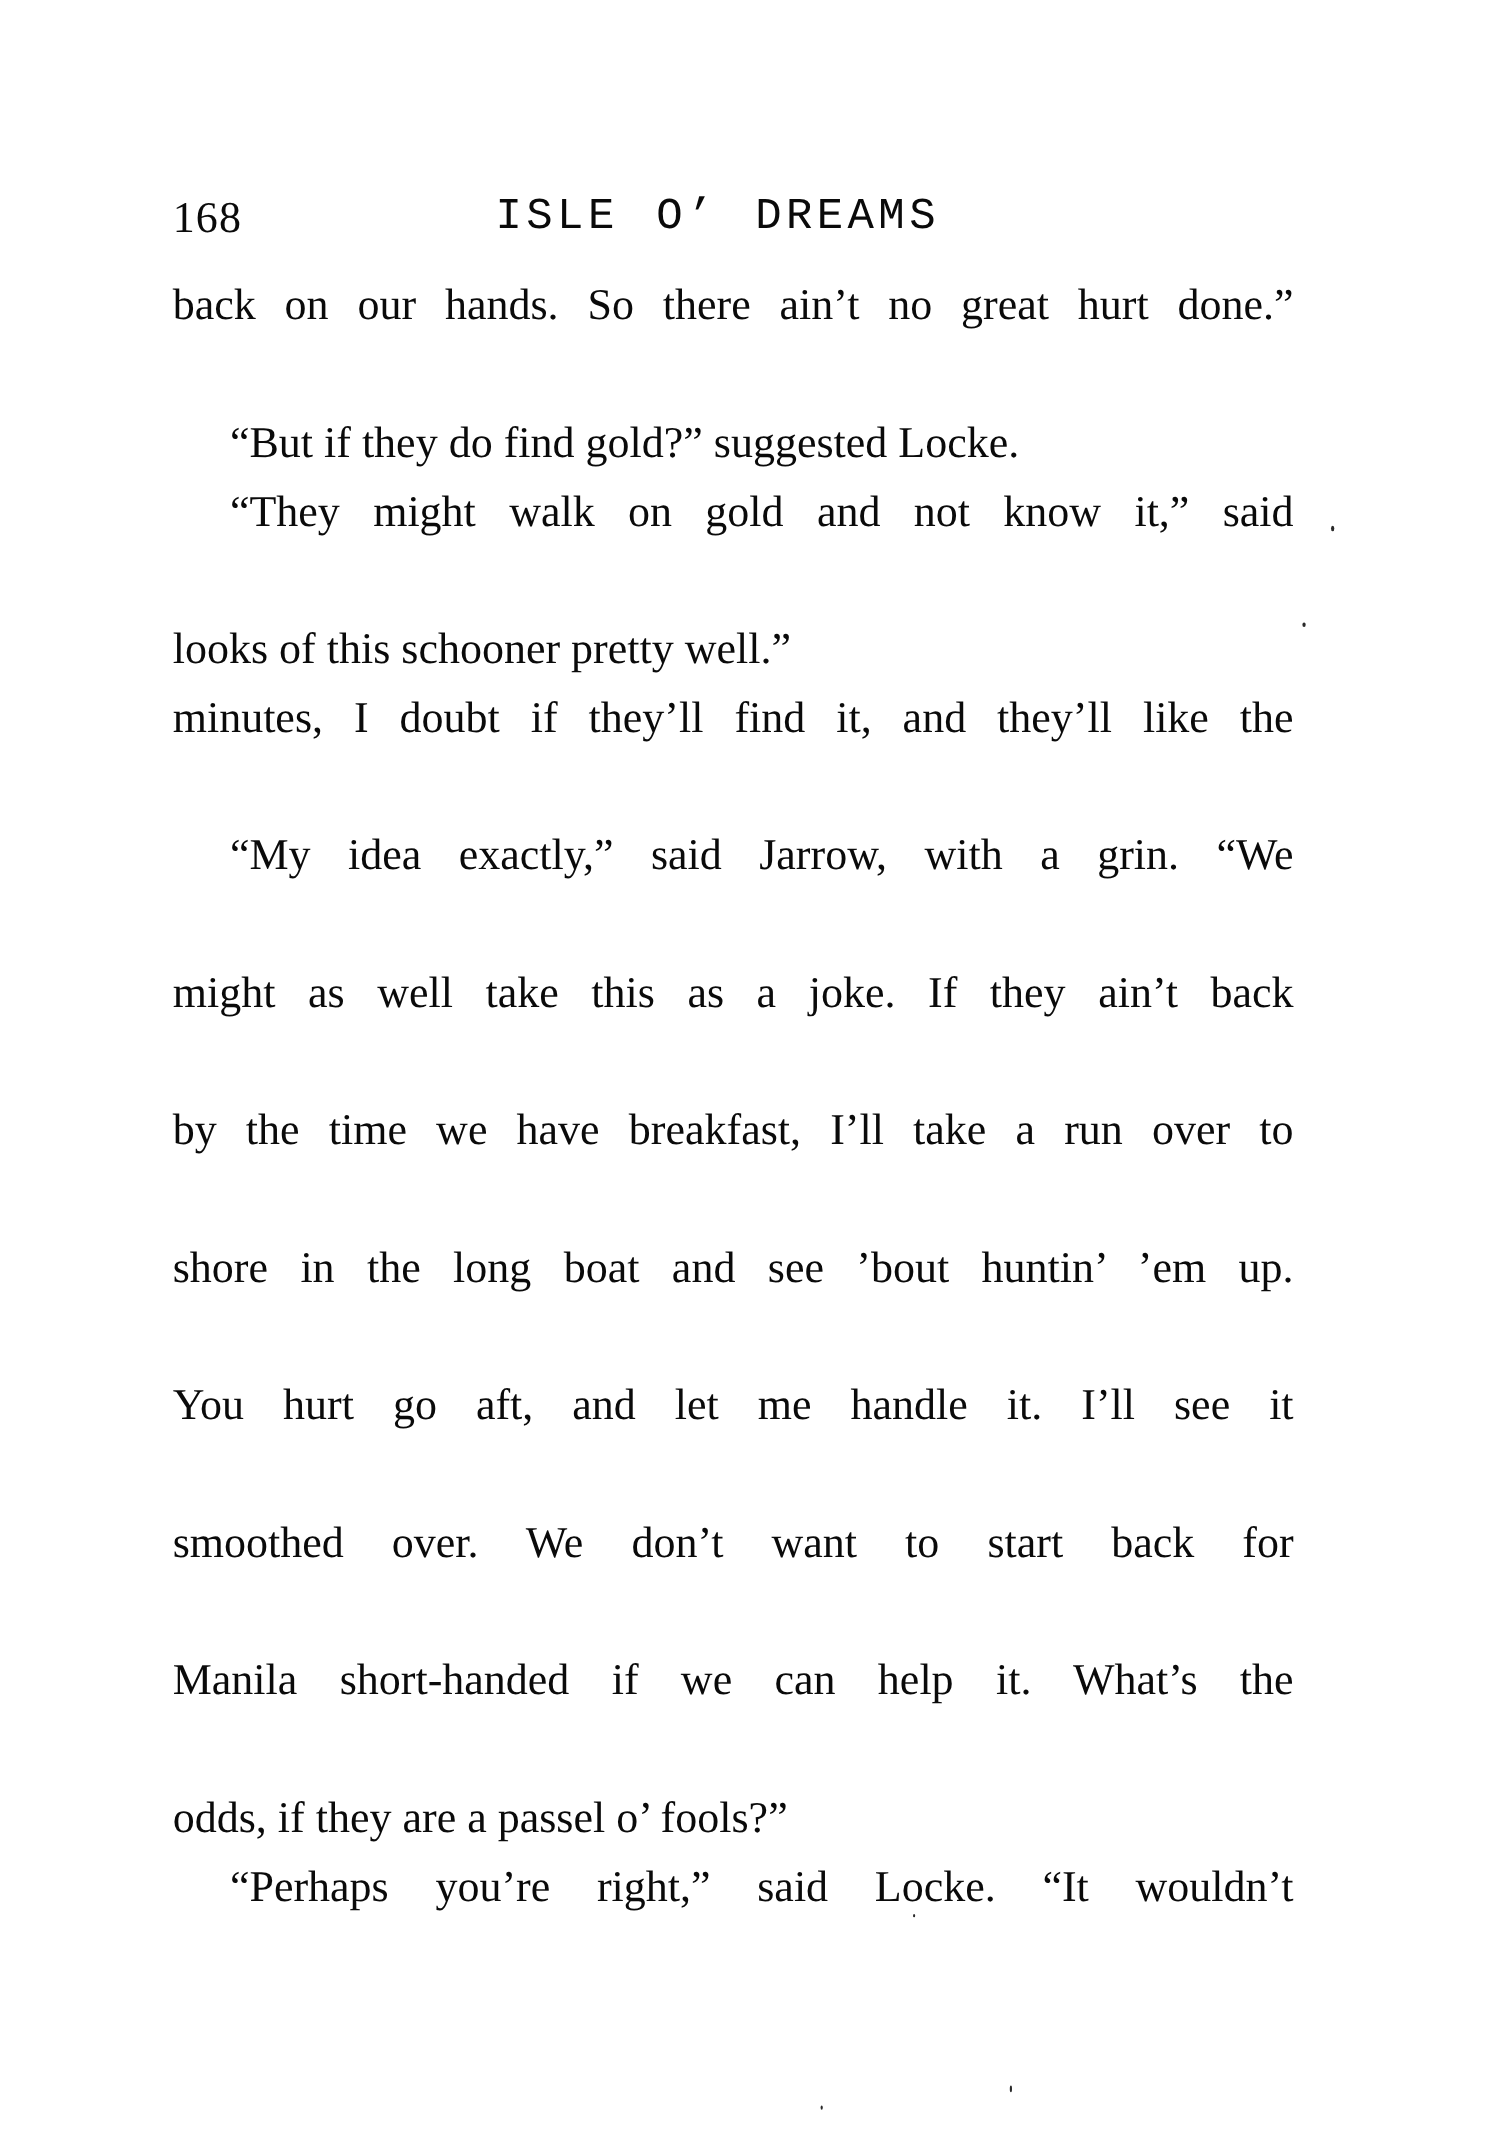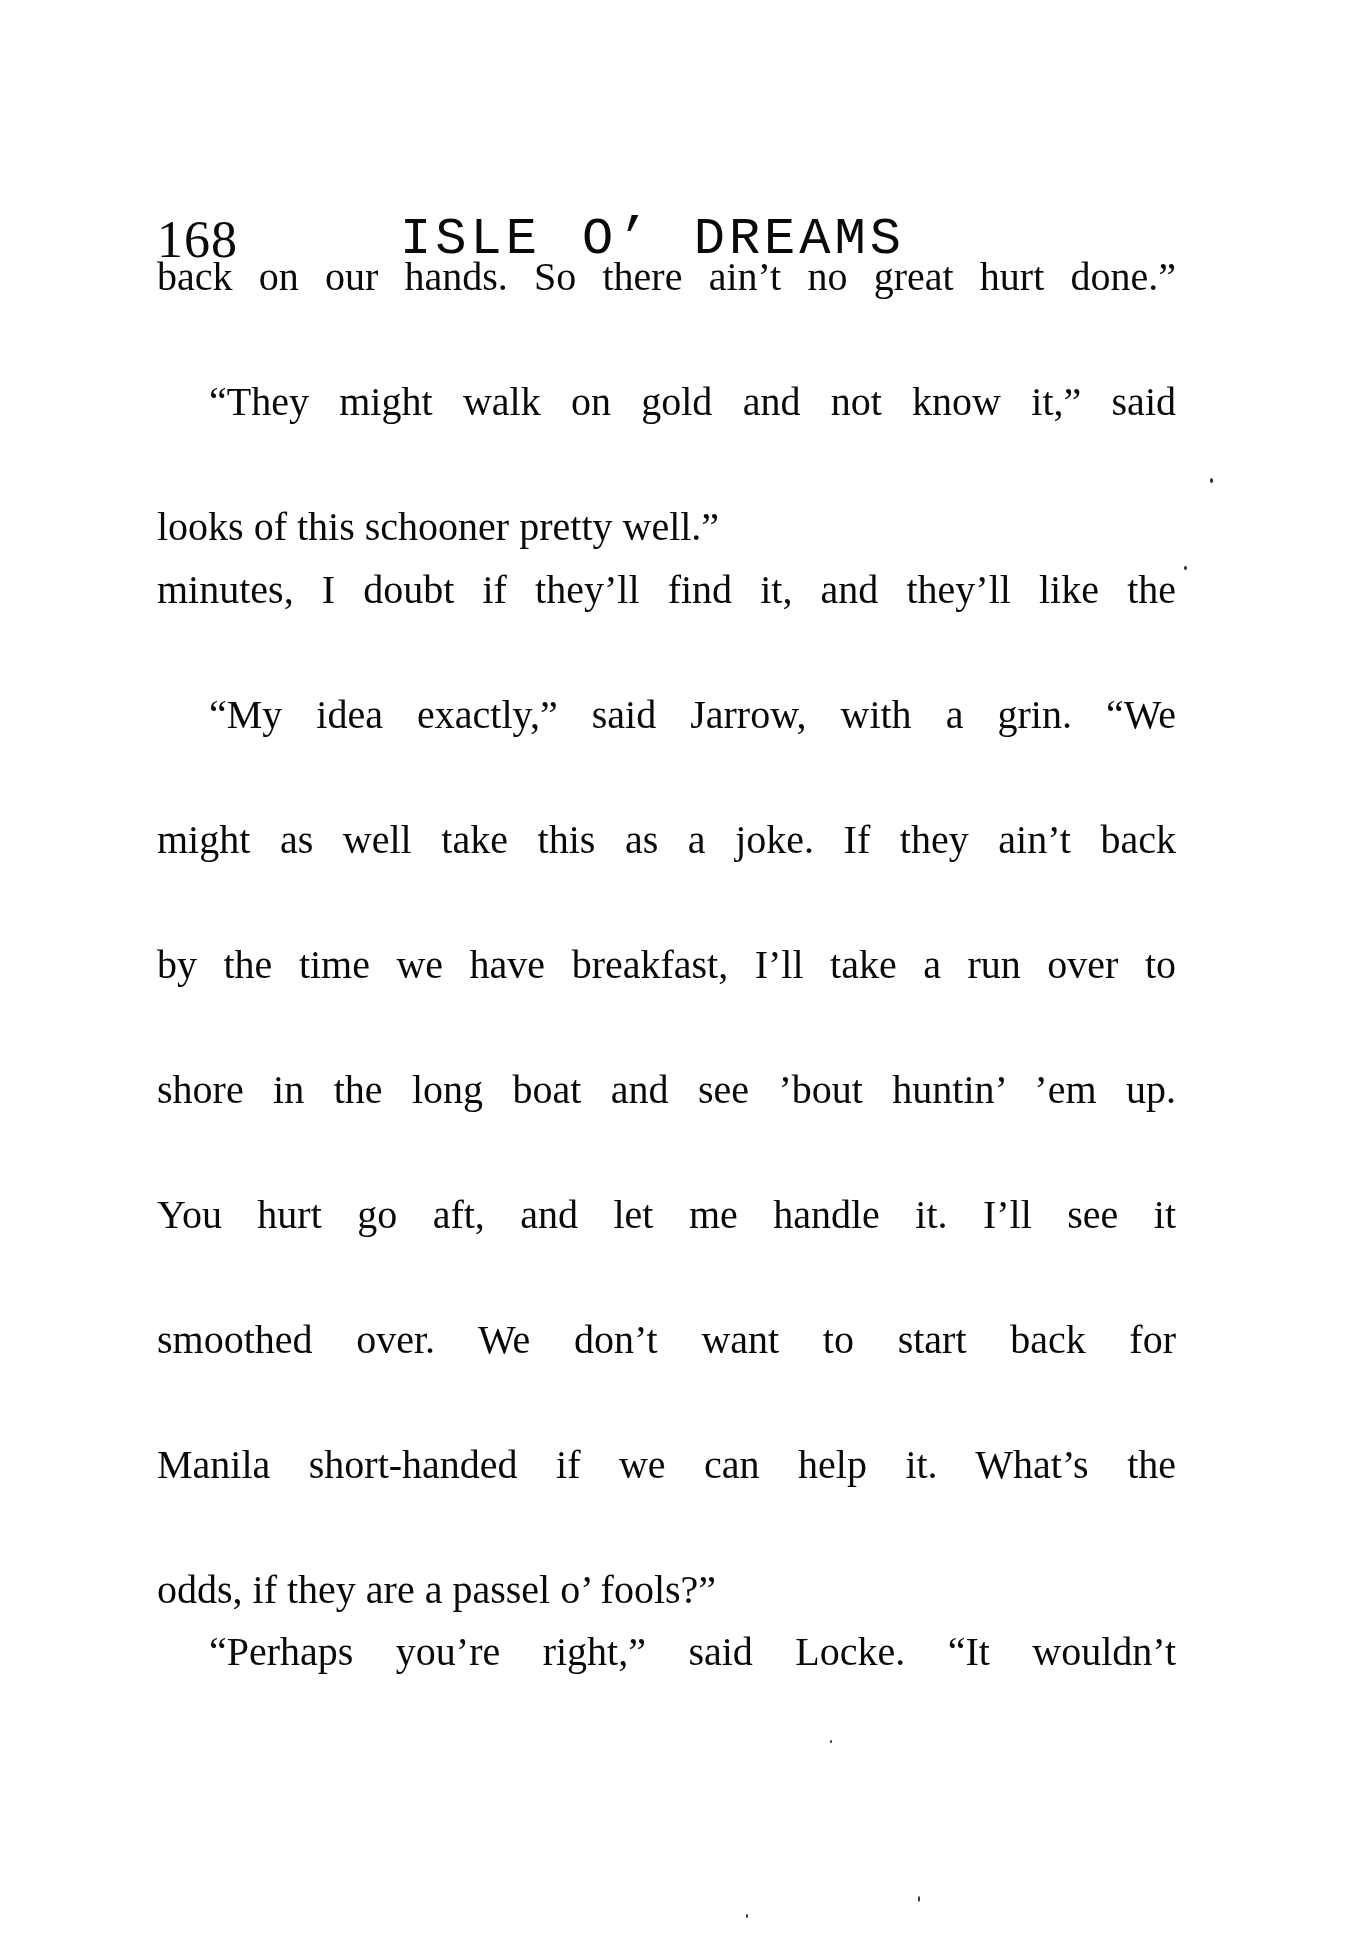--- a/index.html
+++ b/index.html
@@ -15,23 +15,22 @@
     overflow: hidden;
     font-family: "Liberation Serif", "DejaVu Serif", serif;
     color: #0a0a0a;
   }
   .header-row {
     position: absolute;
     top: 176px;
     left: 157px;
     width: 1019px;
     height: 46px;
-    font-size: 52px;
+    font-size: 40px;
     line-height: 44px;
-    margin-top: 42px;
   }
   .page-number {
     position: absolute;
     left: 0;
     top: 0;
     letter-spacing: 1px;
   }
   .running-title {
     position: absolute;
     left: 0;
@@ -79,20 +78,21 @@
 <body>
 
 <div class="page">
   <div class="header-row">
     <span class="page-number">168</span>
     <span class="running-title">ISLE O’ DREAMS</span>
   </div>
 
   <div class="body-text">
       <div class="line j">back on our hands.  So there ain’t no great hurt done.”</div>
+      <div class="line indent">“But if they do find gold?” suggested Locke.</div>
       <div class="line j indent">“They might walk on gold and not know it,” said</div>
       <div class="line">looks of this schooner pretty well.”</div>
       <div class="line j">minutes, I doubt if they’ll find it, and they’ll like the</div>
       <div class="line j indent">“My idea exactly,” said Jarrow, with a grin.  “We</div>
       <div class="line j">might as well take this as a joke.  If they ain’t back</div>
       <div class="line j">by the time we have breakfast, I’ll take a run over to</div>
       <div class="line j">shore in the long boat and see ’bout huntin’ ’em up.</div>
       <div class="line j">You hurt go aft, and let me handle it.  I’ll see it</div>
       <div class="line j">smoothed over.  We don’t want to start back for</div>
       <div class="line j">Manila short-handed if we can help it.  What’s the</div>

